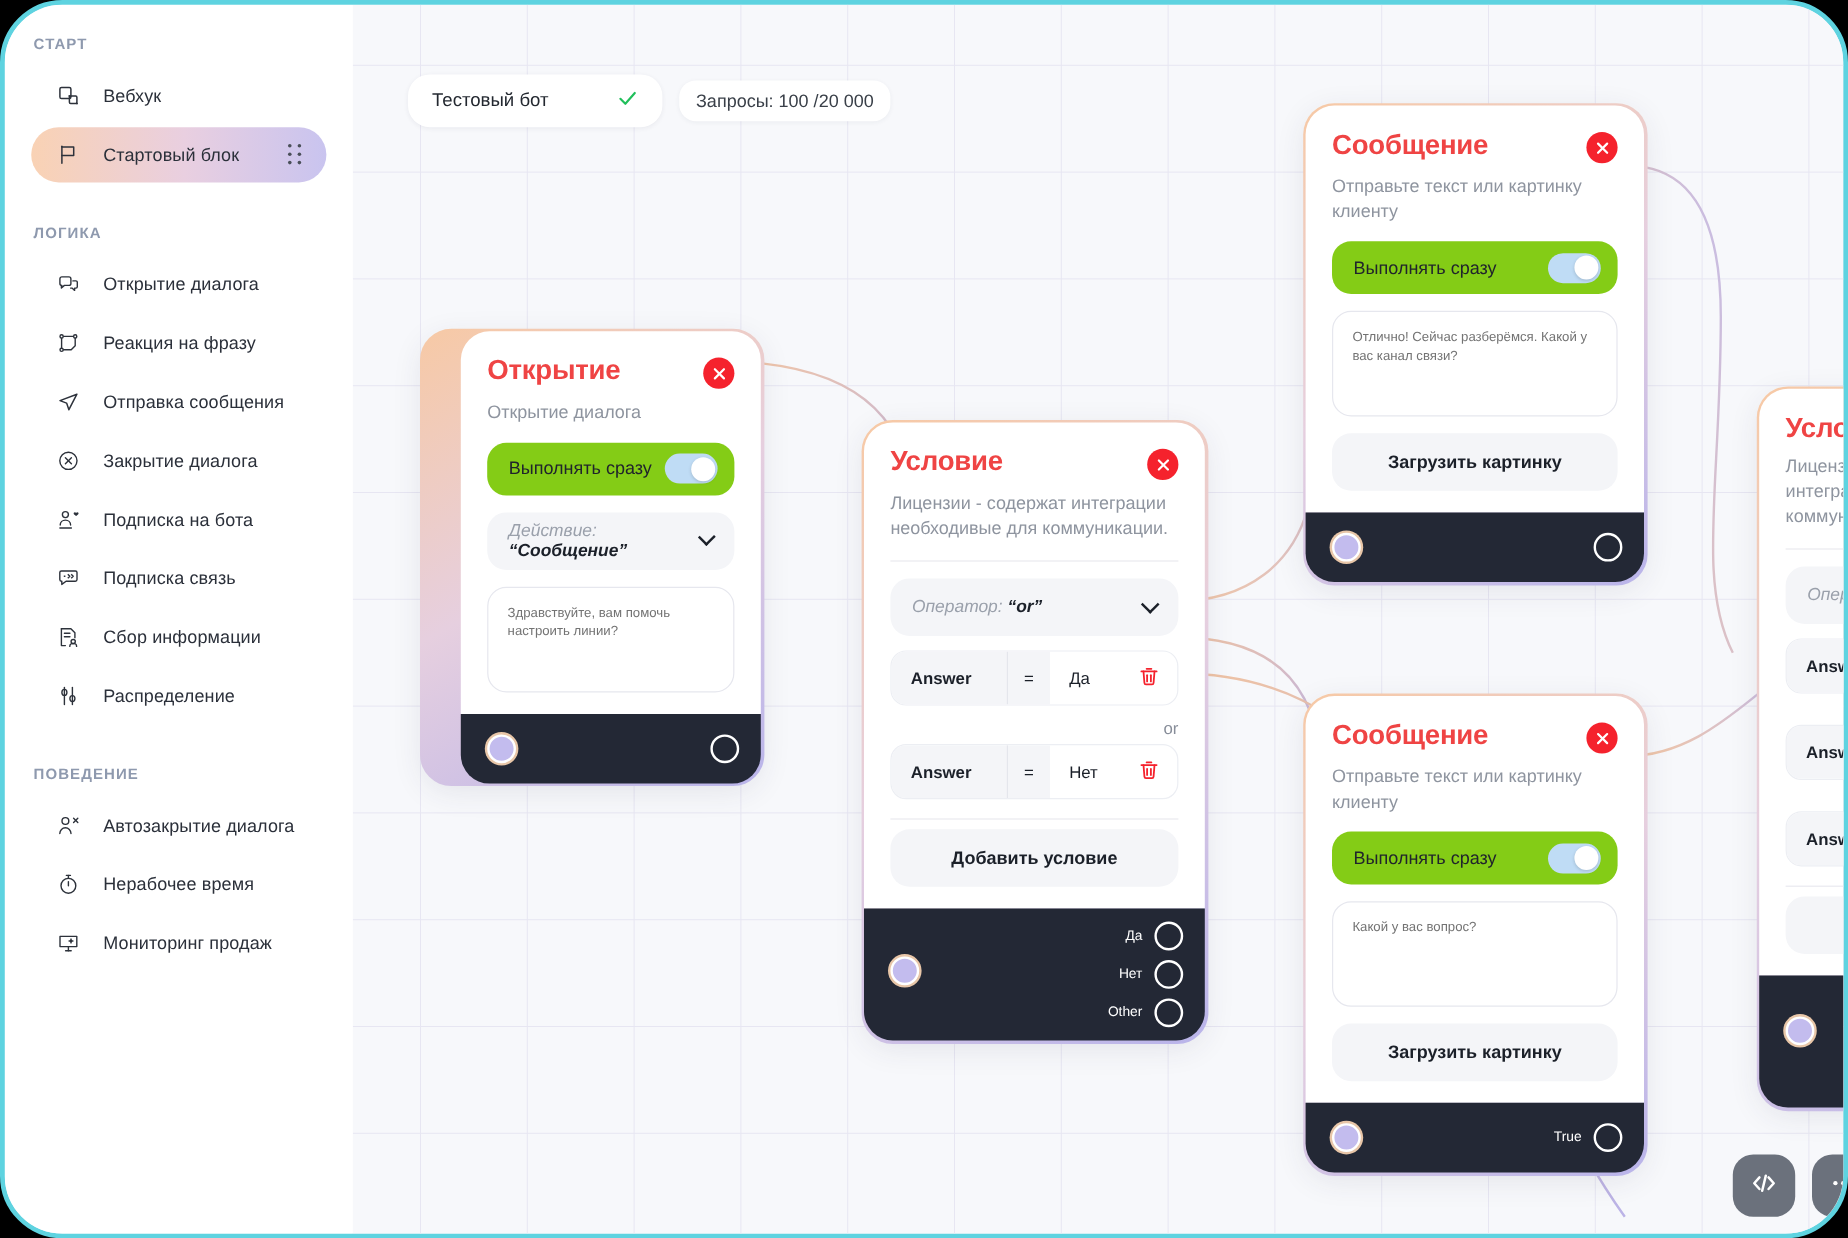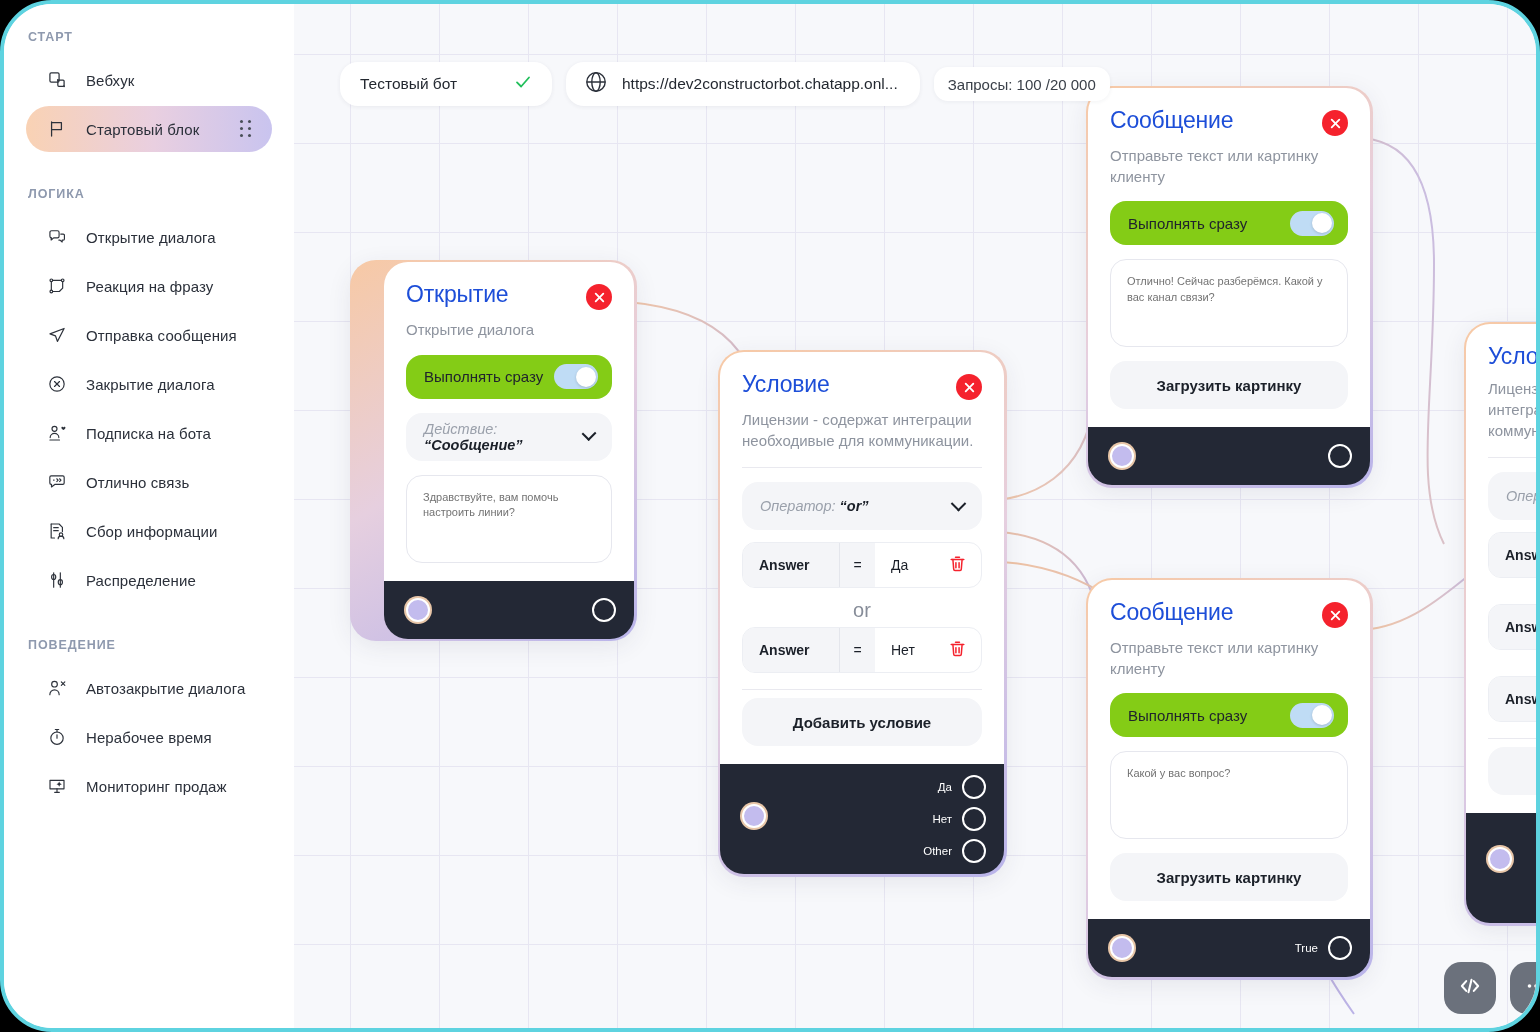--- a/index.html
+++ b/index.html
@@ -170,21 +170,21 @@
   }
   .node-body {
     background: #fff;
     border-radius: 24px 24px 0 0;
     padding: 20px 22px 18px 22px;
   }
   .node-head {
     display: flex; align-items: flex-start; justify-content: space-between;
   }
   .node-title {
-    font-size: 23px; font-weight: 400; color: #1d4ed8;
+    font-size: 23px; font-weight: 700; color: #ef4444;
     letter-spacing: -.2px; line-height: 1.1;
   }
   .close-btn {
     width: 26px; height: 26px; border-radius: 50%;
     background: #f5222d;
     display:flex; align-items:center; justify-content:center;
     cursor: pointer;
     flex: 0 0 26px;
     margin-top: 2px;
   }
@@ -277,21 +277,21 @@
     font-size: 14px; color: #1b2029;
   }
   .cond-row .c-val {
     flex: 1; height: 100%;
     display:flex; align-items:center; justify-content: space-between;
     padding: 0 14px 0 16px;
     font-size: 14px; color: #1b2029; font-weight: 500;
   }
   .trash { cursor: pointer; }
   .or-sep {
-    text-align: center; font-size: 20px; color: #878d99;
+    text-align: right; font-size: 14px; color: #878d99;
     padding: 11px 0 1px 0;
   }
 
   
   .node-foot {
     background: #232835;
     border-radius: 0 0 24px 24px;
     position: relative;
     min-height: 58px;
   }
@@ -363,36 +363,26 @@
 
     <div class="canvas-toolbar">
       <div class="pill pill-bot">
         <span class="t">Тестовый бот</span>
         <span class="check-ico">
           <svg width="18" height="18" viewBox="0 0 24 24" fill="none" stroke="currentColor" stroke-width="2.4" stroke-linecap="round" stroke-linejoin="round">
               <polyline points="4 12.5 9.5 18 20 6"></polyline>
             </svg>
         </span>
       </div>
-      <div class="pill pill-url">
-        <span>
-          <svg width="24" height="24" viewBox="0 0 24 24" fill="none" stroke="#2b303a" stroke-width="1.4">
-            <circle cx="12" cy="12" r="9.2"></circle>
-            <ellipse cx="12" cy="12" rx="4.2" ry="9.2"></ellipse>
-            <line x1="2.8" y1="12" x2="21.2" y2="12"></line>
-          </svg>
-        </span>
-        <span class="t">https://dev2constructorbot.chatapp.onl...</span>
-      </div>
       <div class="pill-req">
         <span class="t">Запросы: 100 /20 000</span>
       </div>
     </div>
 
-    <div class="node" style="left:58px; top:258px;padding-left:32px;">
+    <div class="node" style="left:58px; top:272px;padding-left:32px;">
       <div class="node-body">
         <div class="node-head">
           <div class="node-title">Открытие</div>
           <div class="close-btn">
             <svg width="13" height="13" viewBox="0 0 24 24" stroke="#fff" stroke-width="3.4" stroke-linecap="round">
                 <line x1="5" y1="5" x2="19" y2="19"></line>
                 <line x1="19" y1="5" x2="5" y2="19"></line>
               </svg>
           </div>
         </div>
@@ -708,21 +698,21 @@
         <span class="lbl">Подписка на бота</span>
       </div>
 
       <div class="nav-item">
         <span class="ico">
           <svg width="20" height="20" viewBox="0 0 24 24" fill="none" stroke="currentColor" stroke-width="1.4" stroke-linejoin="round">
             <path d="M3.4 6.2a1.6 1.6 0 0 1 1.6-1.6h14a1.6 1.6 0 0 1 1.6 1.6v7a1.6 1.6 0 0 1-1.6 1.6h-9.3L5.4 18v-3.2H5a1.6 1.6 0 0 1-1.6-1.6z"></path>
             <path d="M7.4 9.8h1.6M11.4 7.8l2 2-2 2M14.8 7.8l2 2-2 2"></path>
           </svg>
         </span>
-        <span class="lbl">Отлично связь</span>
+        <span class="lbl">Подписка связь</span>
       </div>
 
       <div class="nav-item">
         <span class="ico">
           <svg width="20" height="20" viewBox="0 0 24 24" fill="none" stroke="currentColor" stroke-width="1.4" stroke-linecap="round" stroke-linejoin="round">
             <path d="M5 3.6h9.5l4 4v5"></path>
             <path d="M5 3.6v16.8h4"></path>
             <line x1="8" y1="8" x2="13.5" y2="8"></line>
             <line x1="8" y1="11.6" x2="13.5" y2="11.6"></line>
             <circle cx="16.8" cy="16.4" r="2.1"></circle>

